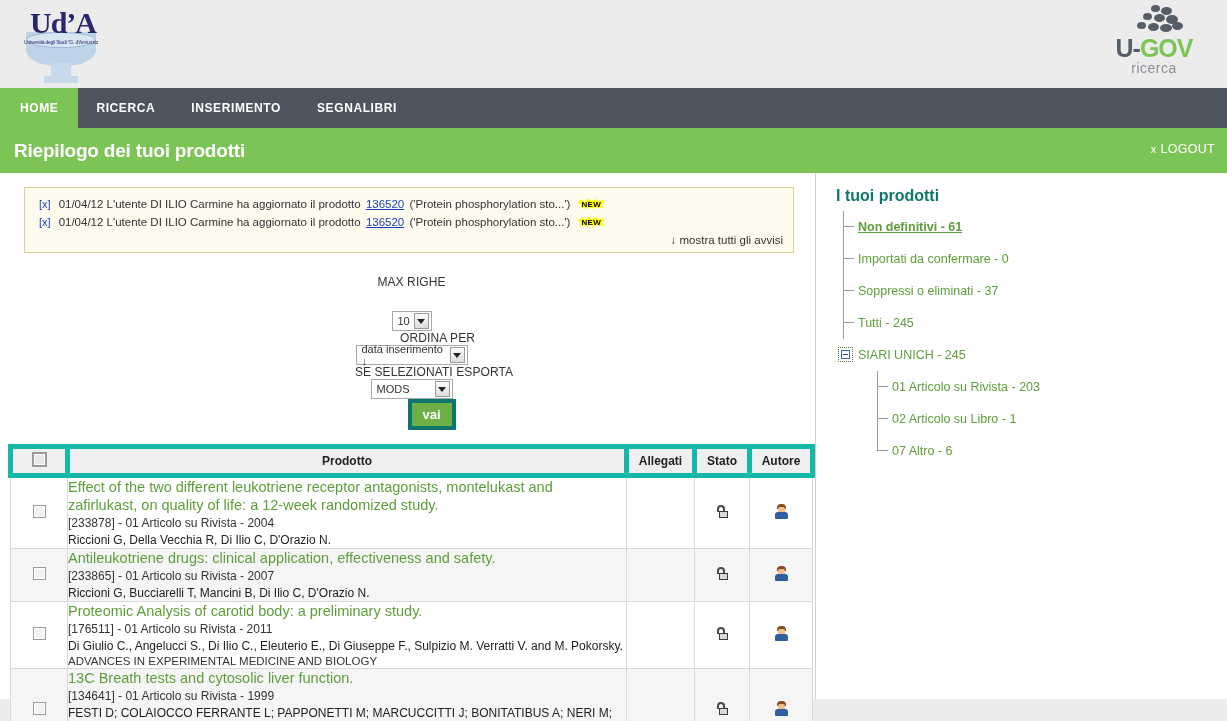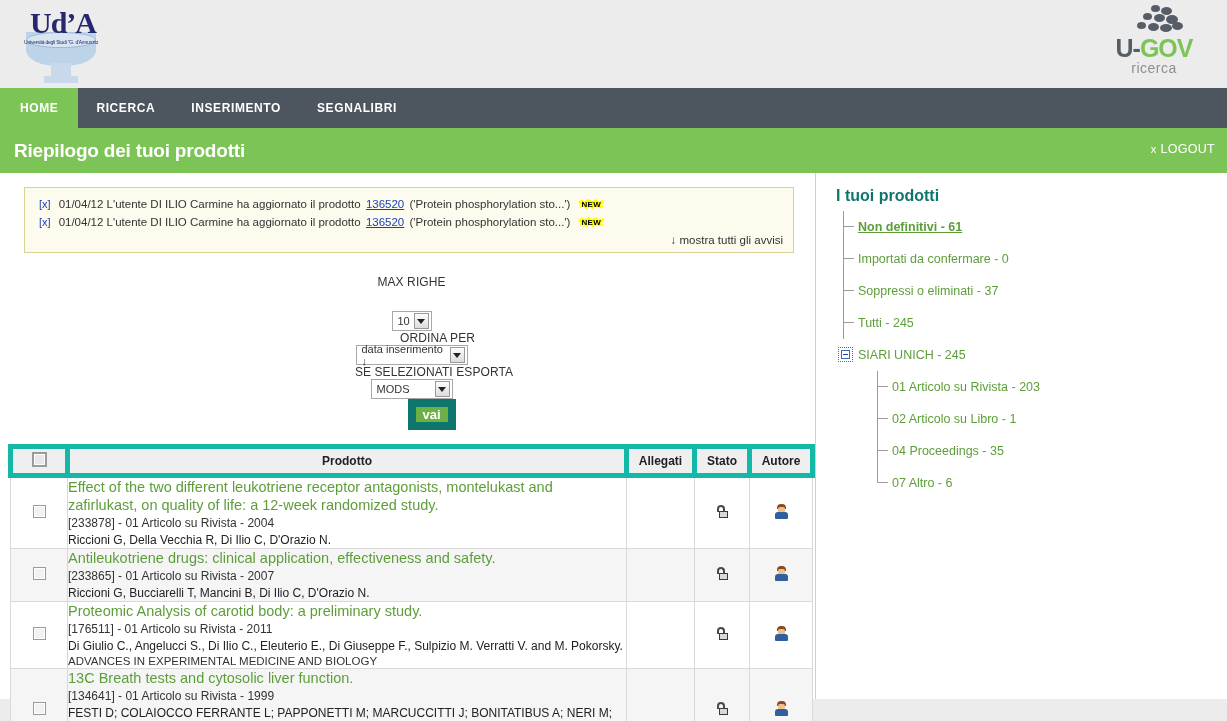--- a/index.html
+++ b/index.html
@@ -109,21 +109,21 @@
     width:15px;height:16px;margin:0 2px;
     background:linear-gradient(#fdfdfd,#dcdcdc);
     border:1px solid #9a9a9a;box-sizing:border-box;
     display:flex;align-items:center;justify-content:center;
   }
   .selectbox .arrow:after{
     content:"";border-left:4px solid transparent;border-right:4px solid transparent;
     border-top:5px solid #222;display:block;
   }
   #btn-vai{
-    width:48px;height:31px;background:#6cb046;border:8px solid #0f766e;
+    width:48px;height:31px;background:#6cb046;border:4px solid #0f766e;
     box-sizing:border-box;color:#ffffff;font-size:13px;font-weight:bold;
     display:flex;align-items:center;justify-content:center;cursor:pointer;
     margin-left:40px;
   }
   
   #prodtable{margin:14px 0 0 8px;width:807px;border-collapse:collapse;}
   #prodtable th{
     background:#efefef;border:5px solid #14b8a6;font-size:12px;font-weight:bold;
     color:#222;height:24px;padding:0 4px;
   }
@@ -388,23 +388,19 @@
         <a>SIARI UNICH - 245</a>
       </li>
       <li class="tnode tchild vline">
         <span class="elbow"></span>
         <a>01 Articolo su Rivista - 203</a>
       </li>
       <li class="tnode tchild vline">
         <span class="elbow"></span>
         <a>02 Articolo su Libro - 1</a>
       </li>
-      <li class="tnode tchild vline">
-        <span class="elbow"></span>
-        <a>04 Proceedings - 35</a>
-      </li>
       <li class="tnode tchild">
         <span class="elbow"></span>
         <a>07 Altro - 6</a>
       </li>
     </ul>
   </div>
 </div>
 
 </body></html>

